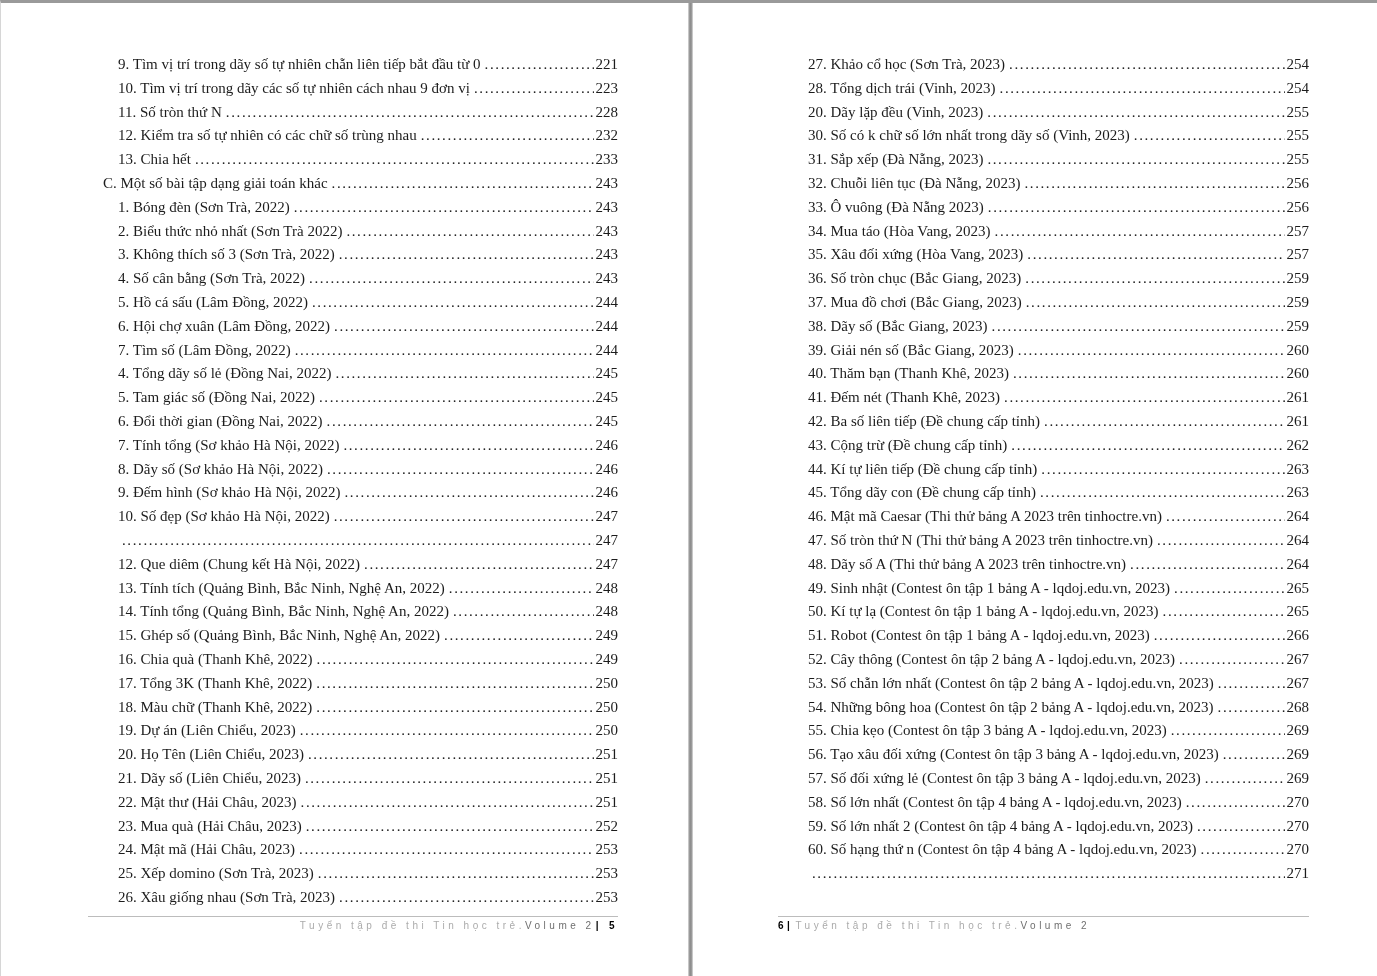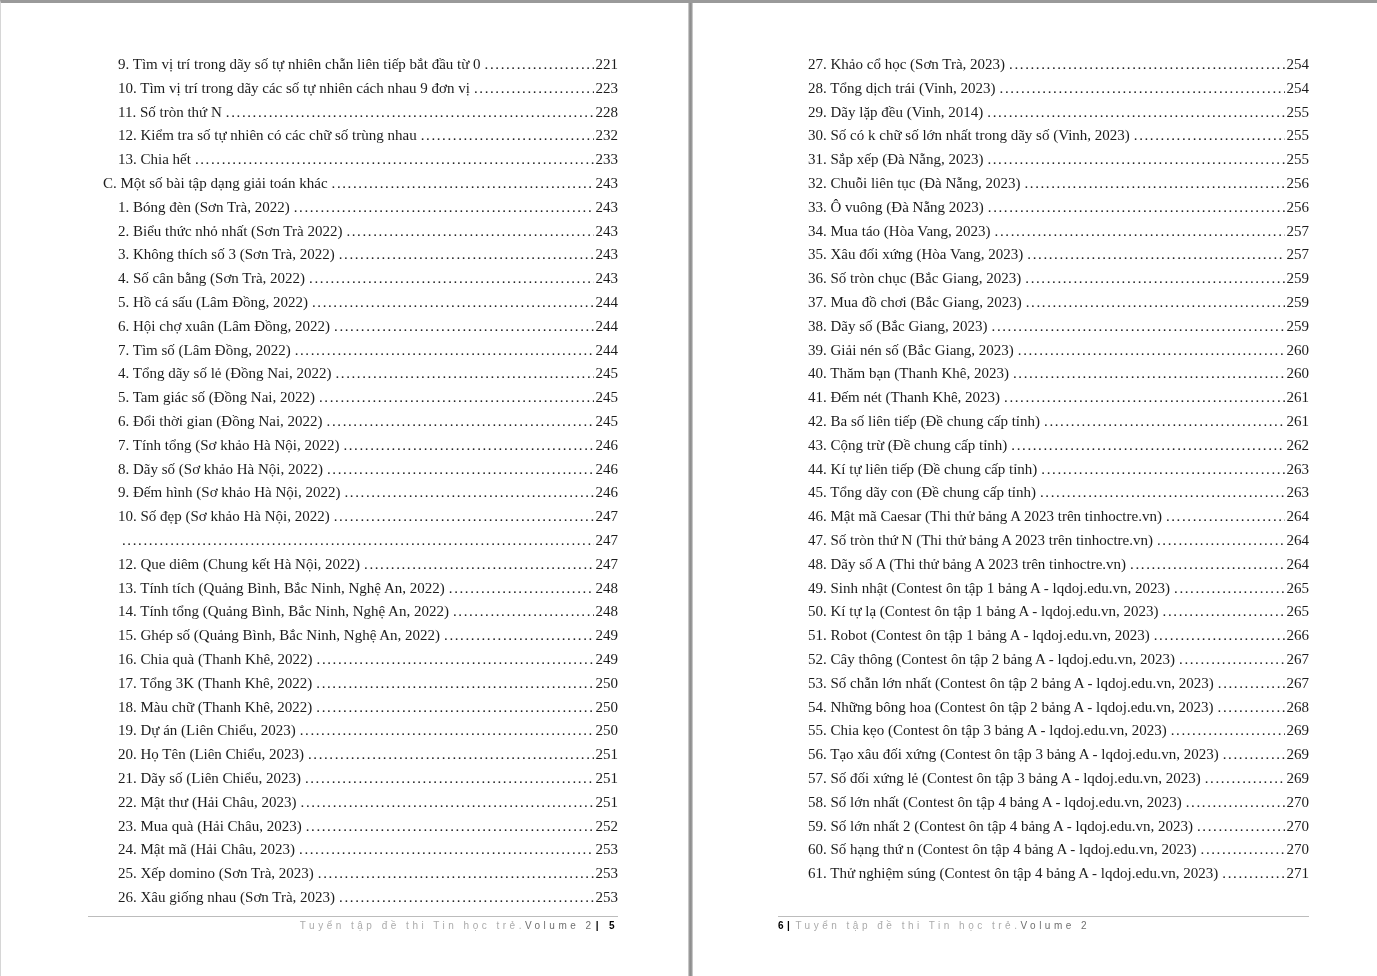--- a/index.html
+++ b/index.html
@@ -238,21 +238,21 @@
       <span class="toc-title">27. Khảo cổ học (Sơn Trà, 2023)</span>
       <span class="toc-dots"></span>
       <span class="toc-page">254</span>
     </div>
     <div class="toc-row">
       <span class="toc-title">28. Tổng dịch trái (Vinh, 2023)</span>
       <span class="toc-dots"></span>
       <span class="toc-page">254</span>
     </div>
     <div class="toc-row">
-      <span class="toc-title">29. Dãy lặp đều (Vinh, 2014)</span>
+      <span class="toc-title">20. Dãy lặp đều (Vinh, 2023)</span>
       <span class="toc-dots"></span>
       <span class="toc-page">255</span>
     </div>
     <div class="toc-row">
       <span class="toc-title">30. Số có k chữ số lớn nhất trong dãy số (Vinh, 2023)</span>
       <span class="toc-dots"></span>
       <span class="toc-page">255</span>
     </div>
     <div class="toc-row">
       <span class="toc-title">31. Sắp xếp (Đà Nẵng, 2023)</span>
@@ -398,21 +398,20 @@
       <span class="toc-title">59. Số lớn nhất 2 (Contest ôn tập 4 bảng A - lqdoj.edu.vn, 2023)</span>
       <span class="toc-dots"></span>
       <span class="toc-page">270</span>
     </div>
     <div class="toc-row">
       <span class="toc-title">60. Số hạng thứ n (Contest ôn tập 4 bảng A - lqdoj.edu.vn, 2023)</span>
       <span class="toc-dots"></span>
       <span class="toc-page">270</span>
     </div>
     <div class="toc-row">
-      <span class="toc-title">61. Thử nghiệm súng (Contest ôn tập 4 bảng A - lqdoj.edu.vn, 2023)</span>
       <span class="toc-dots"></span>
       <span class="toc-page">271</span>
     </div>
   </div>
 
 <div class="footer footer-left"><span class="f-series">Tuyển tập đề thi Tin học trẻ.</span><span class="f-volume">Volume 2</span><span class="f-sep">|</span><span class="f-num">5</span></div>
 
 <div class="footer footer-right"><span class="f-num">6</span><span class="f-sep">|</span><span class="f-series">Tuyển tập đề thi Tin học trẻ.</span><span class="f-volume">Volume 2</span></div>
 
 </body></html>

